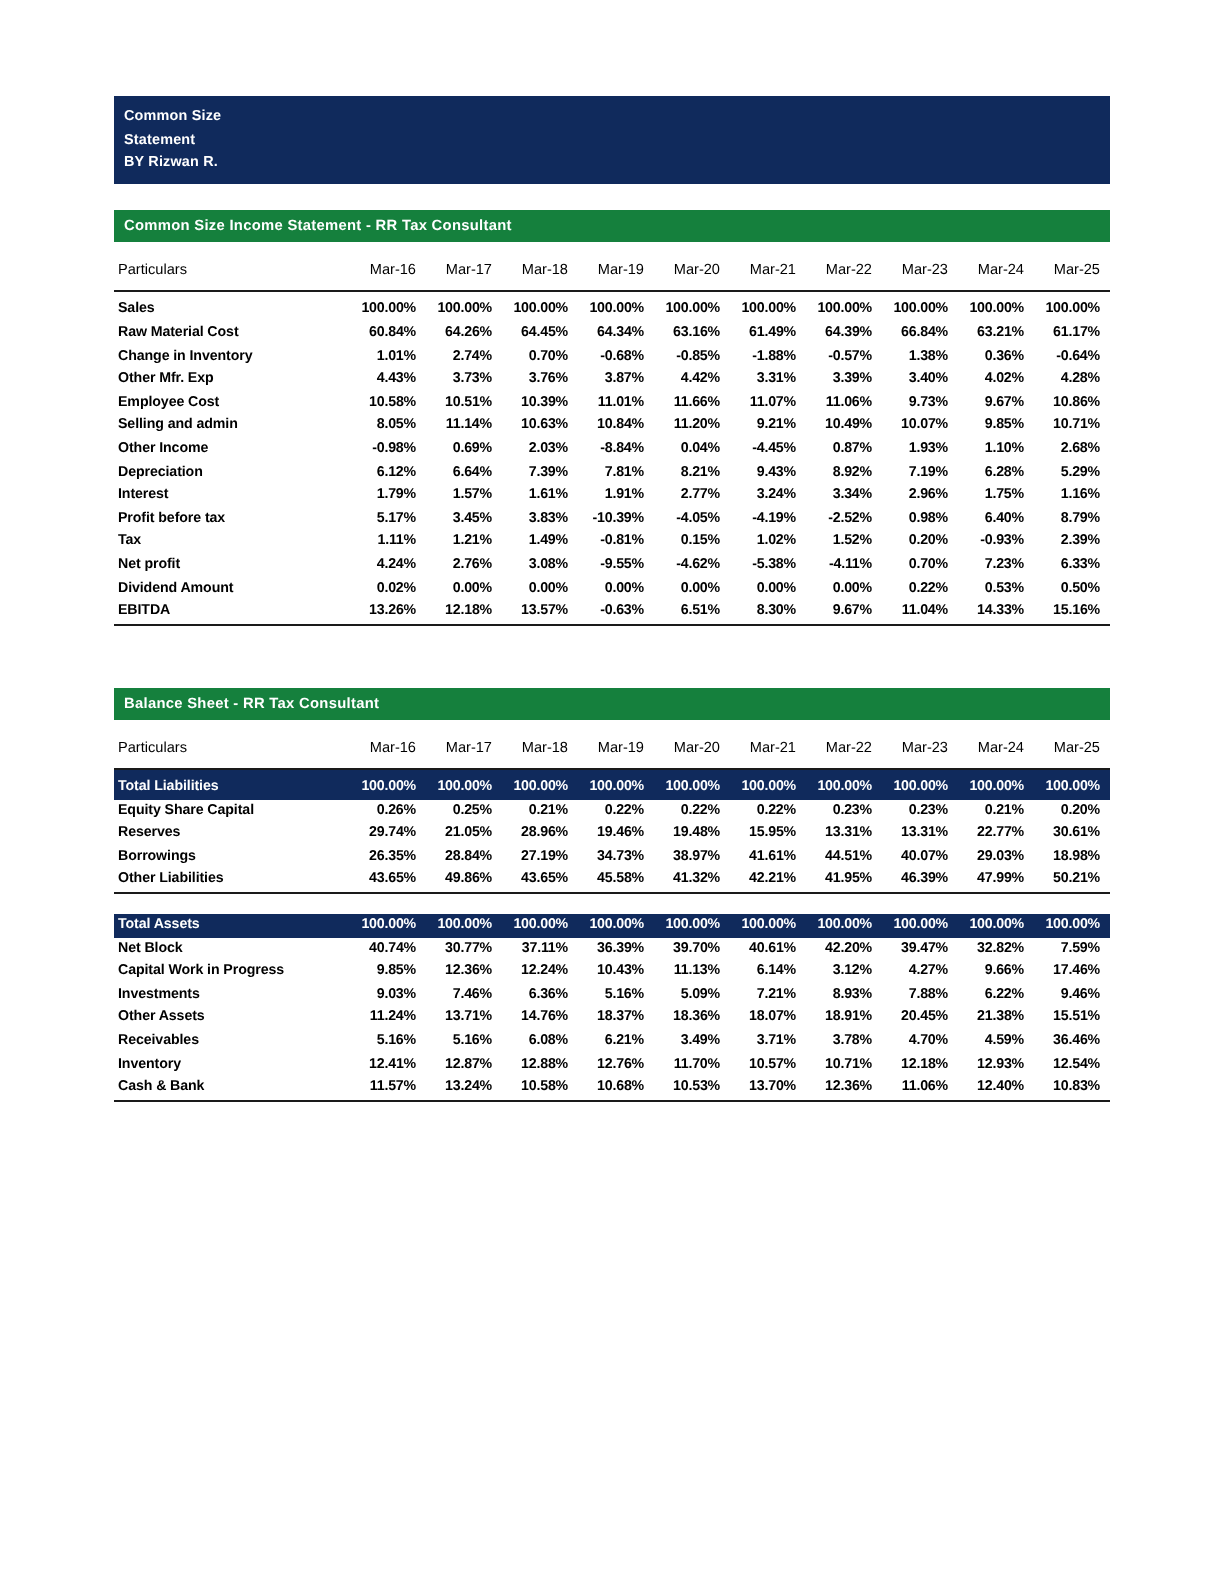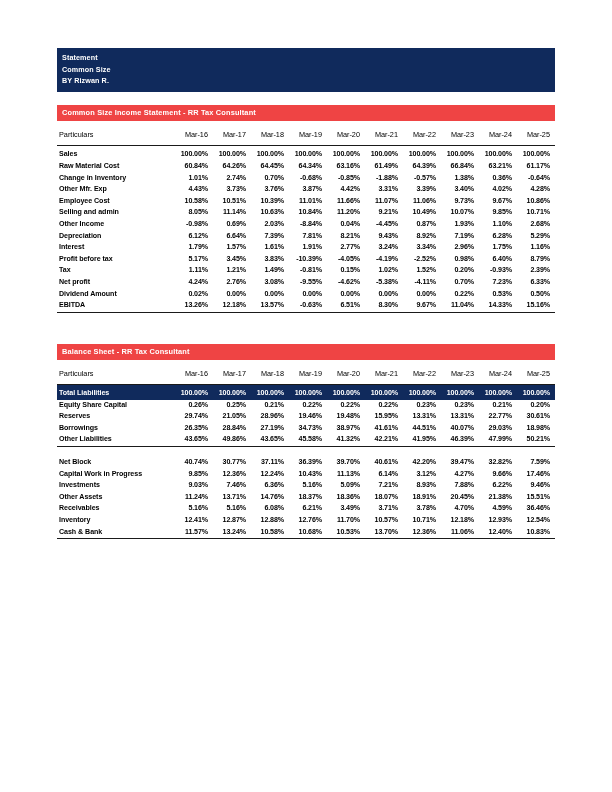--- a/index.html
+++ b/index.html
@@ -33,21 +33,21 @@
     padding: 4px 5px 5px 5px;
     font-size: 7.2px;
     font-weight: bold;
     line-height: 1.62;
     letter-spacing: .1px;
   }
   .title-block .tline { display: block; white-space: pre; }
 
   
   .section-banner {
-    background: #ef4444;
+    background: #15803d;
     color: #ffffff;
     font-size: 7.4px;
     font-weight: bold;
     padding: 3px 5px 4px 5px;
     letter-spacing: .15px;
   }
   .gap-sm { height: 13px; }
   .gap-md { height: 9px; }
   .gap-lg { height: 28px; }
 
@@ -120,22 +120,22 @@
 
   .spacer-row td { height: 7px; }
 </style>
 </head>
 <body>
 
 <div class="page">
   <div class="sheet">
 
     <div class="title-block">
+      <span class="tline">Common Size</span>
       <span class="tline">Statement</span>
-      <span class="tline">Common Size</span>
       <span class="tline">BY Rizwan R.</span>
     </div>
 
     <div class="gap-sm"></div>
 
     <div class="section-banner">Common Size Income Statement - RR Tax Consultant</div>
 
     <div class="gap-md"></div>
 
     <table class="fin">
@@ -464,20 +464,33 @@
             <td class="val">50.21%</td>
           </tr>
           <tr class="end-rule">
             <td colspan="11"></td>
           </tr>
           <tr class="spacer-row">
             <td colspan="11"></td>
           </tr>
         </tbody>
       <tbody id="assets-body">
+          <tr class="total">
+            <td class="lbl">Total Assets</td>
+            <td class="val">100.00%</td>
+            <td class="val">100.00%</td>
+            <td class="val">100.00%</td>
+            <td class="val">100.00%</td>
+            <td class="val">100.00%</td>
+            <td class="val">100.00%</td>
+            <td class="val">100.00%</td>
+            <td class="val">100.00%</td>
+            <td class="val">100.00%</td>
+            <td class="val">100.00%</td>
+          </tr>
           <tr>
             <td class="lbl">Net Block</td>
             <td class="val">40.74%</td>
             <td class="val">30.77%</td>
             <td class="val">37.11%</td>
             <td class="val">36.39%</td>
             <td class="val">39.70%</td>
             <td class="val">40.61%</td>
             <td class="val">42.20%</td>
             <td class="val">39.47%</td>

